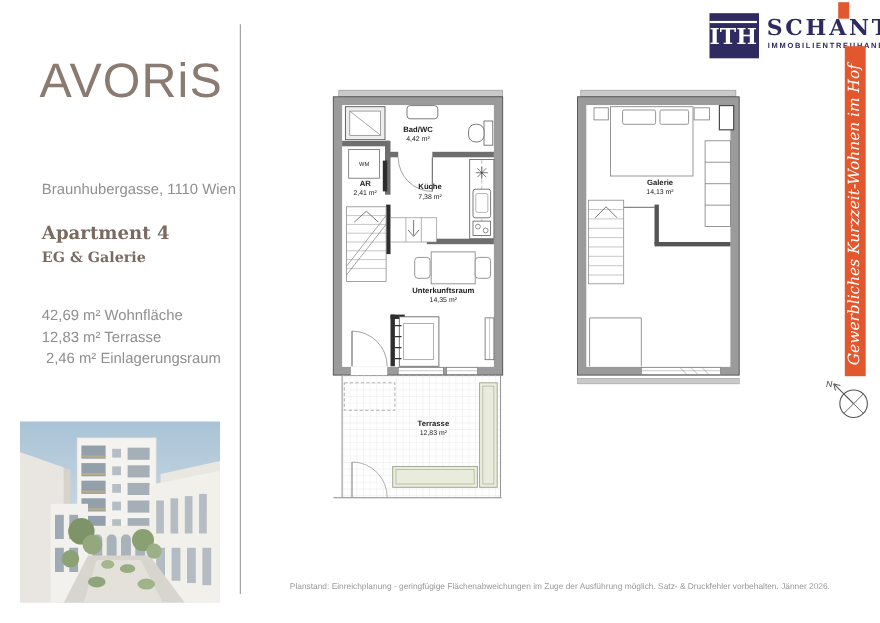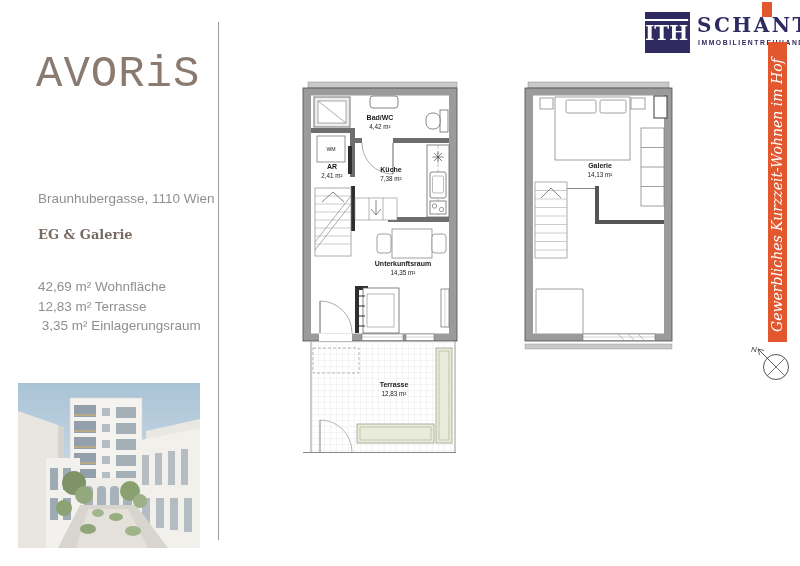--- a/index.html
+++ b/index.html
@@ -1,26 +1,26 @@
 <!DOCTYPE html>
 <html><head>
 <meta charset="utf-8">
 <style>
   html,body{margin:0;padding:0;background:#fff;}
   .page{position:relative;width:800px;height:566px;background:#ffffff;overflow:hidden;
         font-family:"Liberation Sans",sans-serif;}
   .abs{position:absolute;}
 
   
-  .avoris-logo{left:36px;top:52px;font-family:Liberation Mono, monospace;font-size:44px;
+  .avoris-logo{left:36px;top:52px;font-family:Liberation Sans, sans-serif;font-size:44px;
                color:#8a7a70;letter-spacing:1px;line-height:1;}
   .client-name{left:38px;top:142px;font-family:"DejaVu Serif",serif;font-weight:bold;
                font-size:17px;color:#645a52;text-decoration:underline;
                text-decoration-thickness:1.5px;text-underline-offset:3px;}
-  .client-address{left:38px;top:164px;font-size:13.5px;color:#8f8f8f;margin-top:27px;}
+  .client-address{left:38px;top:164px;font-size:13.5px;color:#8f8f8f;}
   .apt-title{left:38px;top:202px;font-family:"DejaVu Serif",serif;font-weight:bold;
              font-size:16.5px;color:#7a6b62;}
   .apt-level{left:38px;top:227px;font-family:"DejaVu Serif",serif;font-weight:bold;
              font-size:13px;color:#7a6b62;}
   .areas{left:38px;top:277px;font-size:13.5px;color:#8f8f8f;line-height:19.5px;white-space:pre;}
 
   .divider{left:218px;top:22px;width:1px;height:518px;background:#9c9c9c;}
 
   
   .ith-square{left:645px;top:12px;width:45px;height:41px;background:#2f2a5f;
@@ -47,24 +47,25 @@
   
   .disclaimer{left:228px;top:528px;width:562px;text-align:center;font-size:7.6px;color:#999;}
 </style>
 </head>
 <body>
 
 <div class="page">
 
   <div class="abs avoris-logo">AVORiS</div>
   <div class="abs client-address">Braunhubergasse, 1110 Wien</div>
+  <div class="abs apt-title">Apartment 4</div>
   <div class="abs apt-level">EG &amp; Galerie</div>
   <div class="abs areas">42,69 m² Wohnfläche
 12,83 m² Terrasse
- 3,35 m² Einlagerungsraum</div>
+ 2,46 m² Einlagerungsraum</div>
 
   <svg class="abs" style="left:18px;top:383px" width="182" height="165" viewBox="0 0 182 165">
     <defs>
       <linearGradient id="sky" x1="0" y1="0" x2="0" y2="1">
         <stop offset="0" stop-color="#a9c3d6"></stop>
           <stop offset="1" stop-color="#e3eaef"></stop>
       </linearGradient>
     </defs>
     <rect x="0" y="0" width="182" height="165" fill="url(#sky)"></rect>
     <polygon points="128,48 182,36 182,120 128,112" fill="#e9e7e1"></polygon>
@@ -340,14 +341,15 @@
 
   <svg class="abs" style="left:745px;top:338px" width="52" height="56" viewBox="745 338 52 56">
     <circle cx="776" cy="367" r="12.5" fill="none" stroke="#555" stroke-width="1"></circle>
     <line x1="767" y1="358" x2="785" y2="376" stroke="#555" stroke-width="0.8"></line>
     <line x1="785" y1="358" x2="767" y2="376" stroke="#555" stroke-width="0.8"></line>
     <line x1="776" y1="367" x2="758" y2="349" stroke="#555" stroke-width="1"></line>
     <path d="M 764 350.5 L 758 349 L 759.5 355" fill="none" stroke="#555" stroke-width="0.9"></path>
     <text x="751" y="352" font-size="8" font-style="italic" fill="#444">N</text>
   </svg>
 
+  <div class="abs disclaimer">Planstand: Einreichplanung - geringfügige Flächenabweichungen im Zuge der Ausführung möglich. Satz- &amp; Druckfehler vorbehalten. Jänner 2026.</div>
 
 </div>
 
 </body></html>

